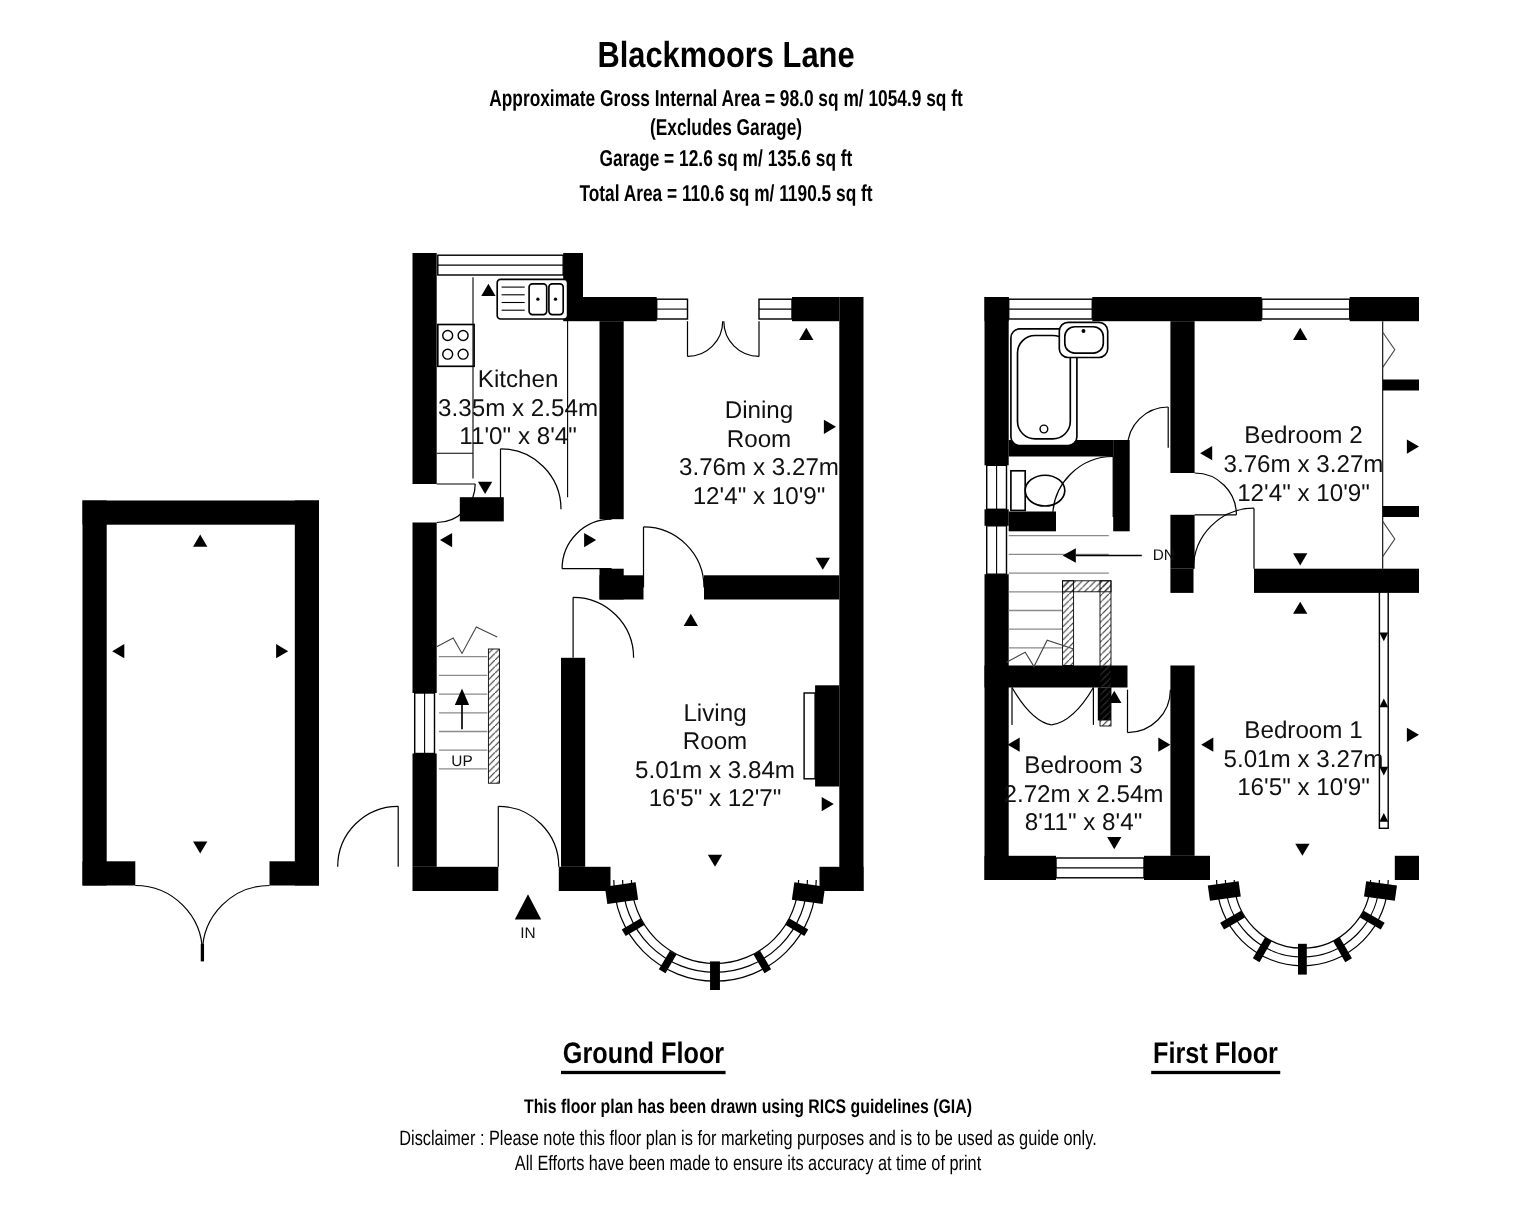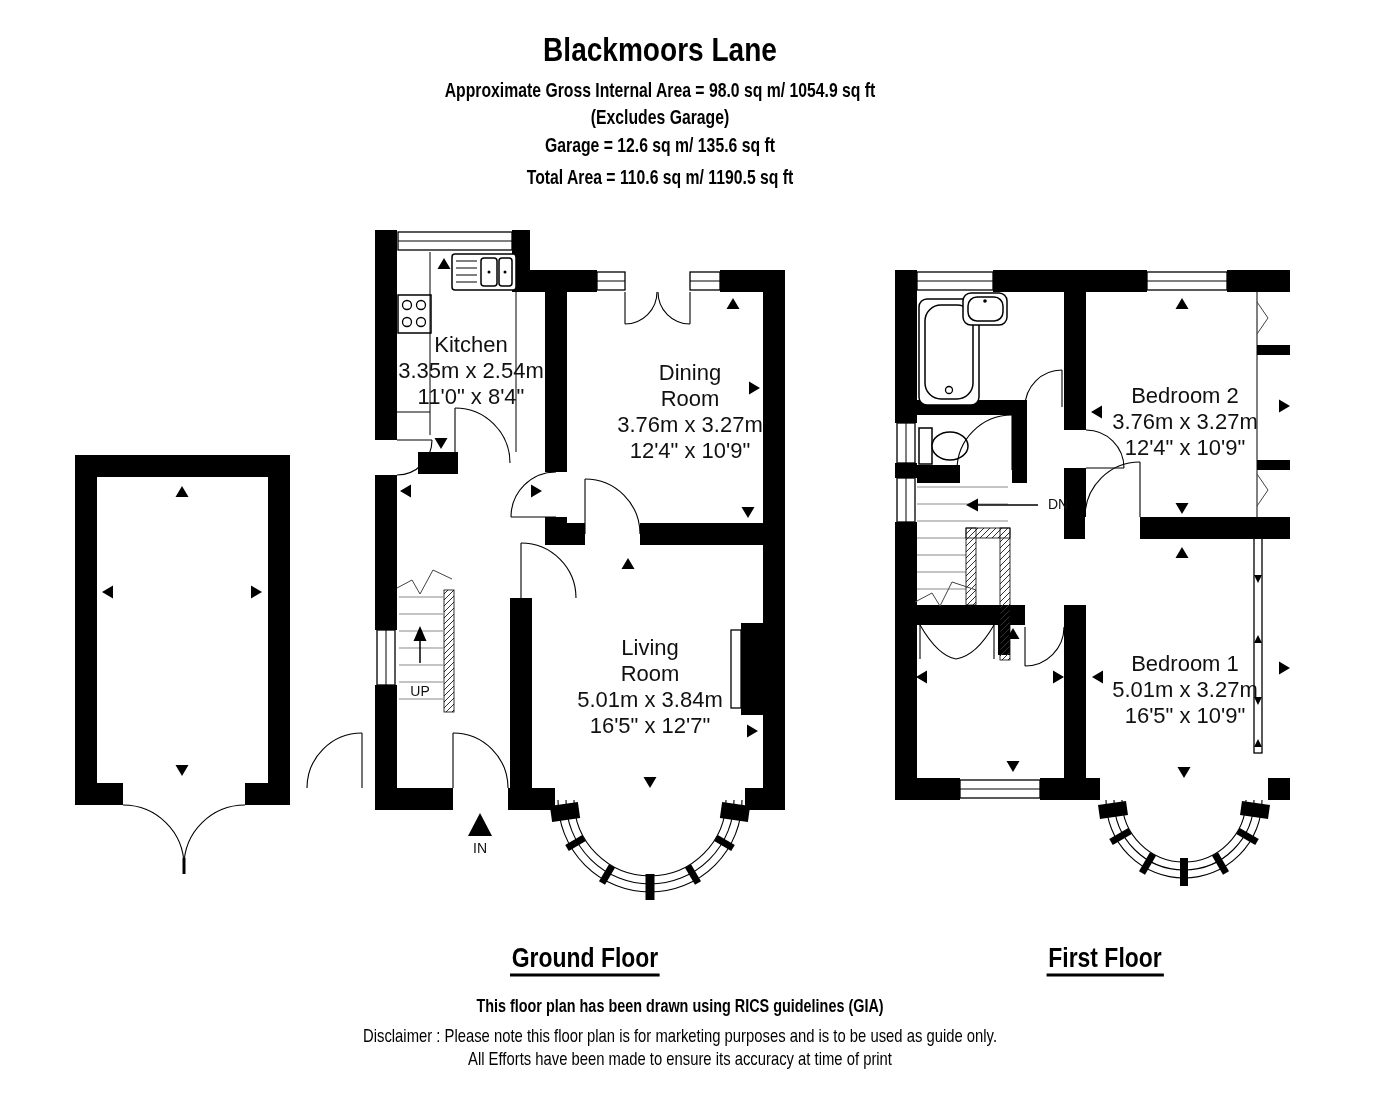--- a/index.html
+++ b/index.html
@@ -352,20 +352,25 @@
   <div>3.76m x 3.27m</div>
   <div>12'4" x 10'9"</div>
 </div>
 
 <div class="lbl" style="left:1185px;top:690px;">
   <div>Bedroom 1</div>
   <div>5.01m x 3.27m</div>
   <div>16'5" x 10'9"</div>
 </div>
 
+<div class="lbl" style="left:985px;top:722px;">
+  <div>Bedroom 3</div>
+  <div>2.72m x 2.54m</div>
+  <div>8'11" x 8'4"</div>
+</div>
 
 <div class="dir" style="left:1058px;top:504px;">DN</div>
 
 <div class="floor-lbl" style="left:585px;top:958px;">
   <span>Ground Floor</span>
 </div>
 <div class="floor-lbl" style="left:1105px;top:958px;">
   <span>First Floor</span>
 </div>
 

